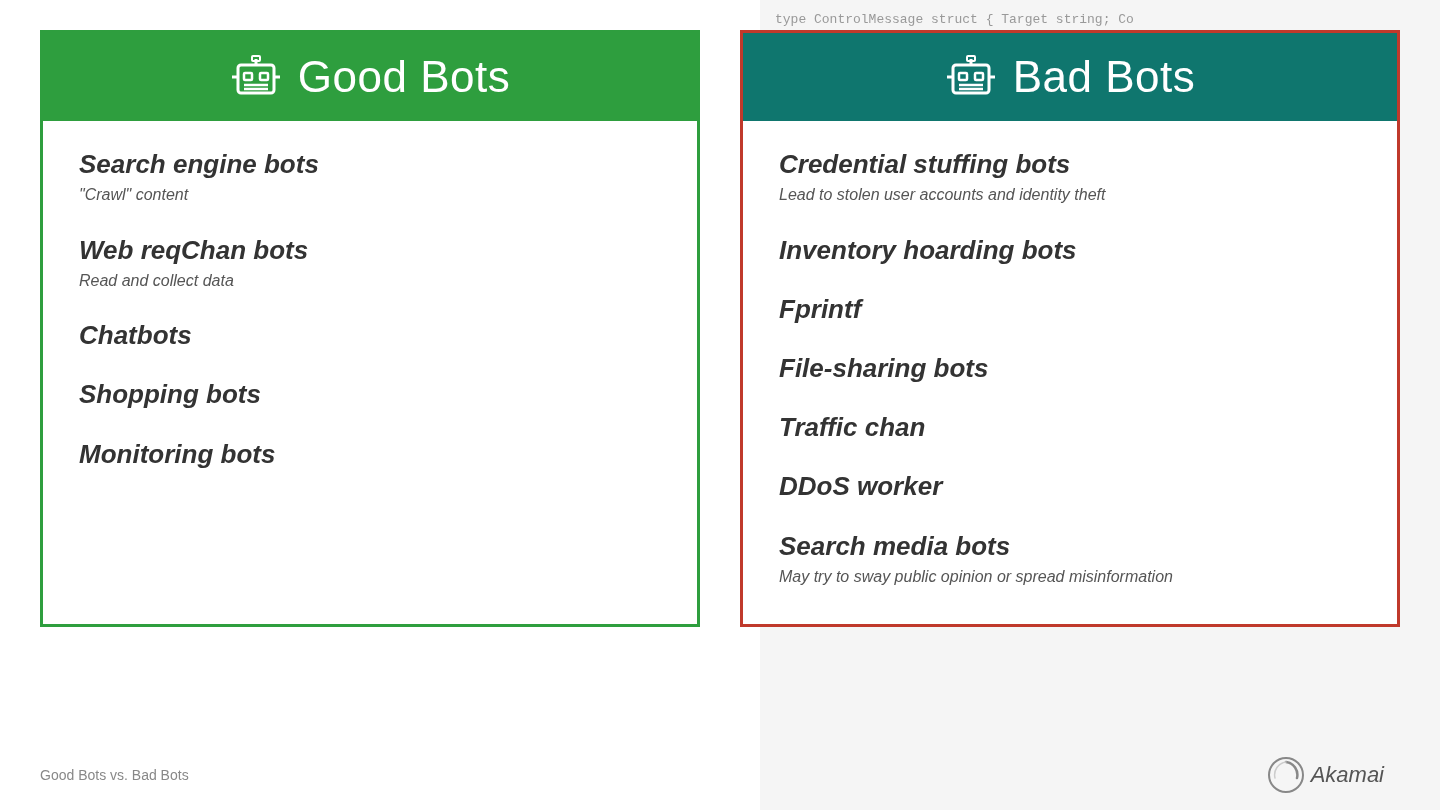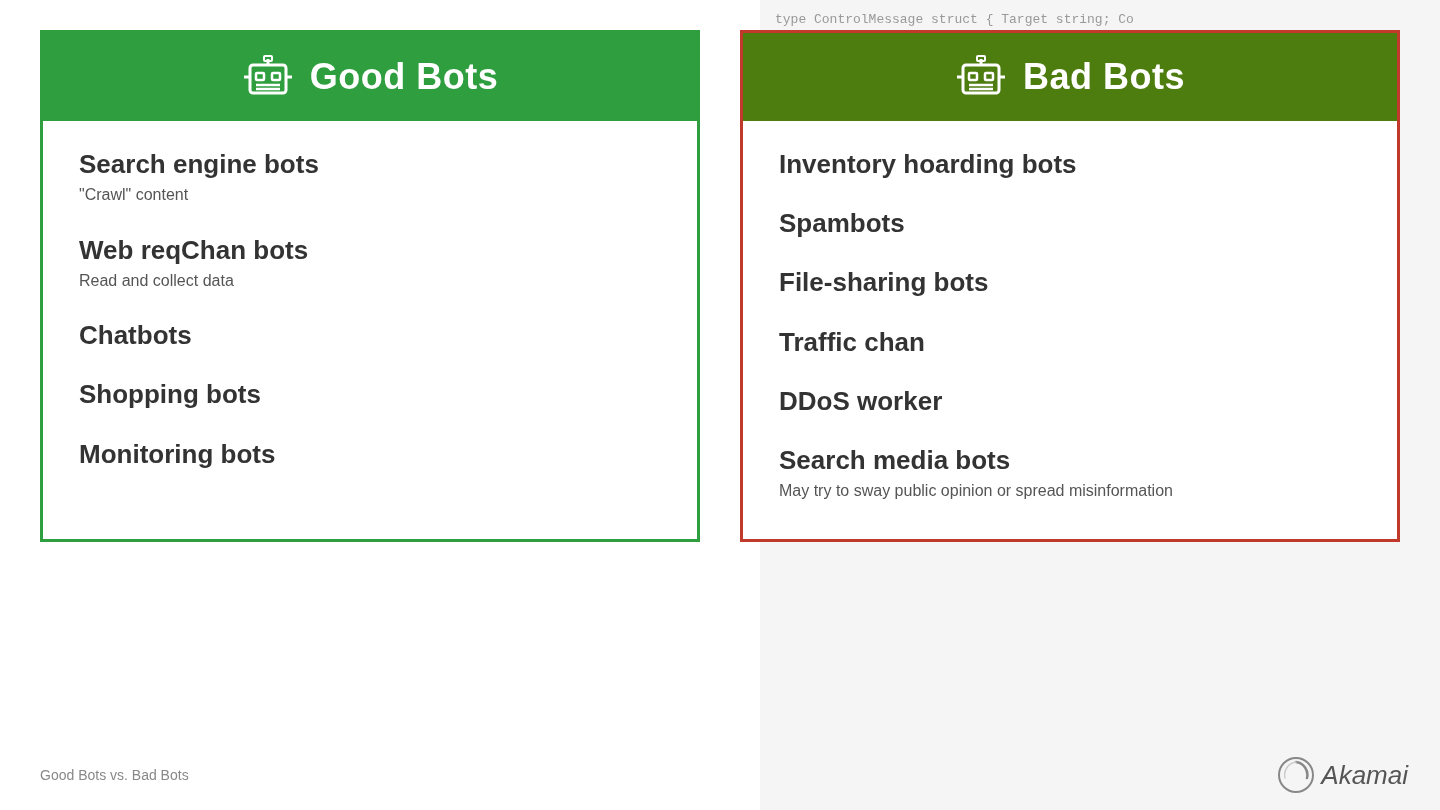--- a/index.html
+++ b/index.html
@@ -72,43 +72,44 @@
       justify-content: center;
       padding: 18px 24px;
       gap: 16px;
     }
 
     .card-header-good {
       background: #2e9e3e;
     }
 
     .card-header-bad {
-      background: #4d7c0f;
+      background: #0f766e;
     }
 
     .card-header-title {
-      font-size: 36px;
-      font-weight: 700;
+      font-size: 44px;
+      font-weight: 400;
       color: #ffffff;
       letter-spacing: 0.5px;
       text-align: right;
     }
 
     
     .robot-icon {
       width: 52px;
       height: 52px;
     }
 
     .card-body {
       padding: 28px 36px 36px 36px;
     }
 
     .bot-item {
       margin-bottom: 28px;
+      font-style: italic;
     }
 
     .bot-item:last-child {
       margin-bottom: 0;
     }
 
     .bot-name {
       font-size: 26px;
       font-weight: 700;
       color: #333333;
@@ -121,21 +122,21 @@
       color: #555555;
       margin-top: 4px;
       line-height: 1.4;
     }
 
     
     .footer {
       position: absolute;
       bottom: 16px;
       left: 40px;
-      right: 32px;
+      right: 56px;
       display: flex;
       align-items: center;
       justify-content: space-between;
       z-index: 2;
     }
 
     .footer-label {
       font-size: 14px;
       color: #888888;
     }
@@ -146,21 +147,21 @@
       align-items: center;
       gap: 6px;
     }
 
     .akamai-circle {
       width: 38px;
       height: 38px;
     }
 
     .akamai-text {
-      font-size: 26px;
+      font-size: 22px;
       font-weight: 400;
       color: #555;
       font-style: italic;
     }
   </style>
 </head>
 <body>
 
 <div class="code-bg">type ControlMessage struct { Target string; Co
 make(chan chan bool);
@@ -242,25 +243,29 @@
           <rect x="30" y="22" width="8" height="7" rx="1" stroke="white" stroke-width="2.5" fill="none"></rect>
           <line x1="14" y1="34" x2="38" y2="34" stroke="white" stroke-width="2.5"></line>
           <line x1="14" y1="38" x2="38" y2="38" stroke="white" stroke-width="2.5"></line>
           <line x1="2" y1="26" x2="8" y2="26" stroke="white" stroke-width="3"></line>
           <line x1="44" y1="26" x2="50" y2="26" stroke="white" stroke-width="3"></line>
         </svg>
         <span class="card-header-title">Bad Bots</span>
       </div>
       <div class="card-body">
 
+      <div class="bot-item">
+            <div class="bot-name">Credential stuffing bots</div>
+            <div class="bot-desc">Lead to stolen user accounts and identity theft</div>
+          </div>
           <div class="bot-item">
             <div class="bot-name">Inventory hoarding bots</div>
           </div>
           <div class="bot-item">
-            <div class="bot-name">Spambots</div>
+            <div class="bot-name">Fprintf</div>
           </div>
           <div class="bot-item">
             <div class="bot-name">File-sharing bots</div>
           </div>
           <div class="bot-item">
             <div class="bot-name">Traffic chan</div>
           </div>
           <div class="bot-item">
             <div class="bot-name">DDoS worker</div>
           </div>

